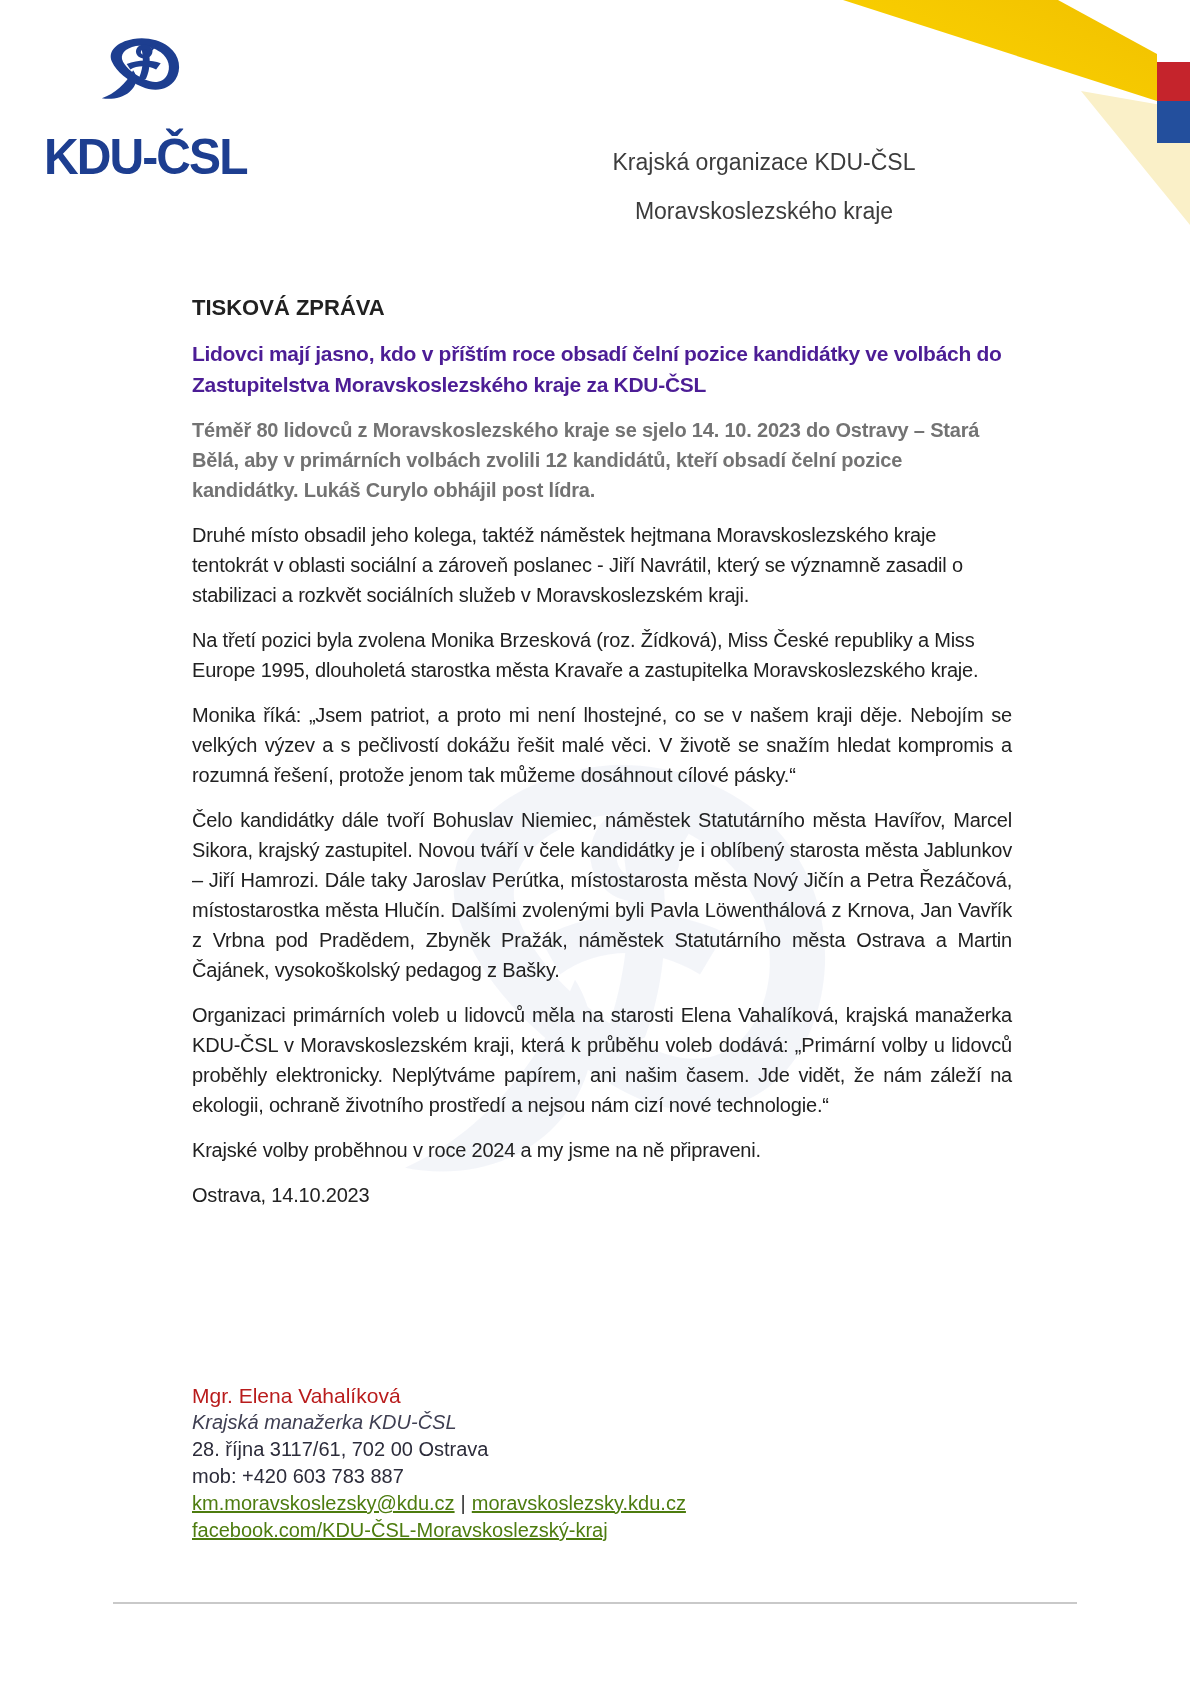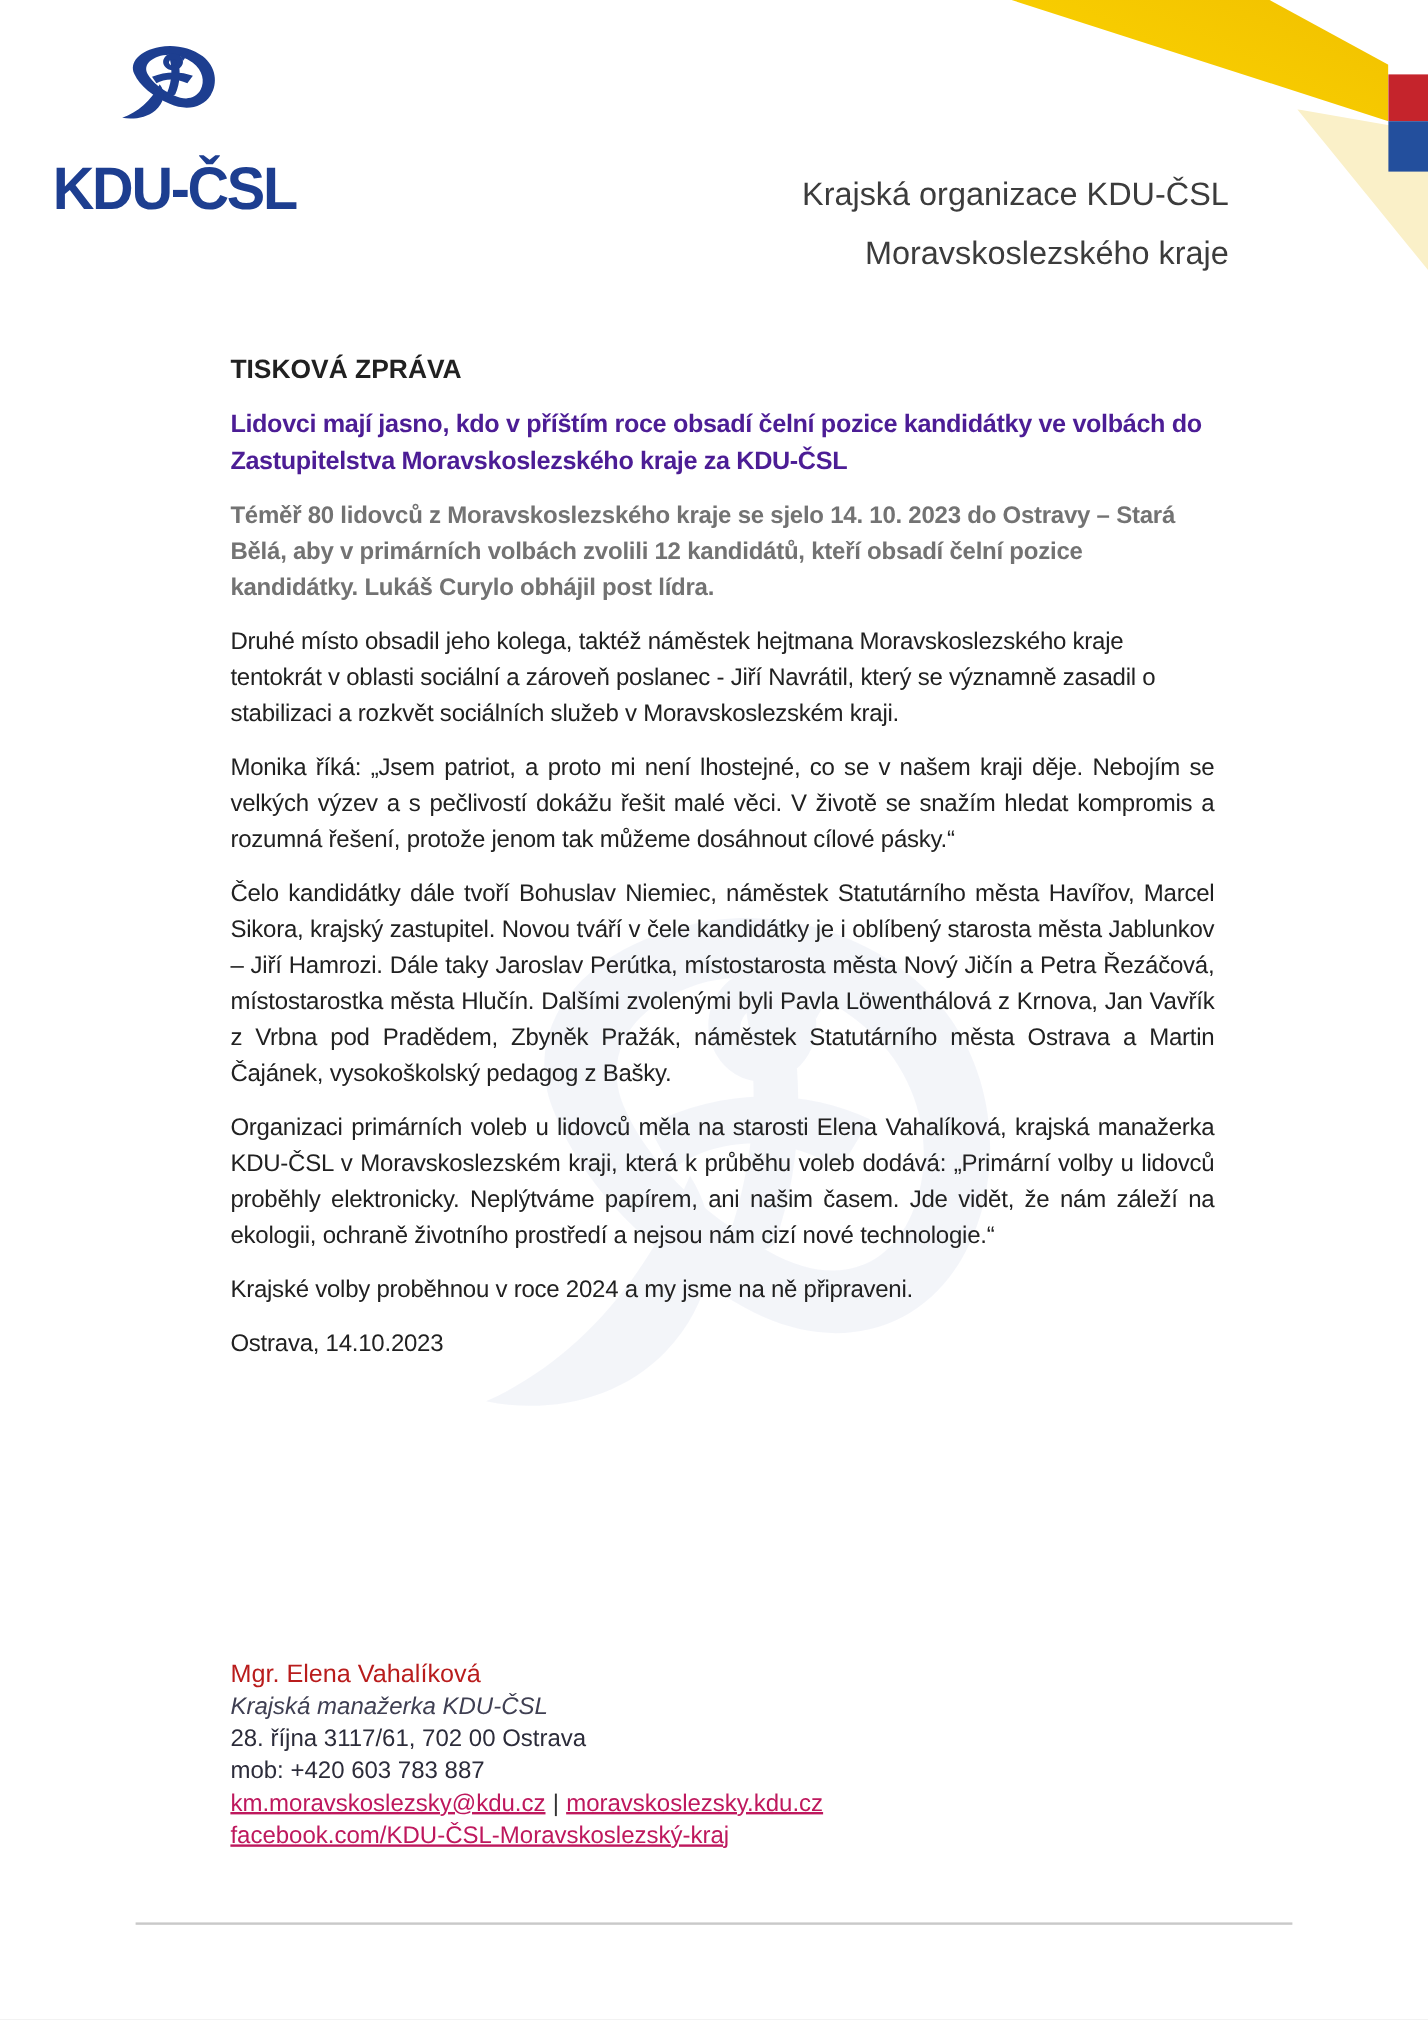--- a/index.html
+++ b/index.html
@@ -33,21 +33,21 @@
   .logo-text{
     position:absolute;left:2px;top:100px;width:226px;
     font-size:50px;font-weight:bold;color:#1d3e90;
     letter-spacing:-2px;white-space:nowrap;
     transform:scaleX(.96);transform-origin:left;
   }
 
   
   .org-header{
     position:absolute;right:166px;top:138px;width:520px;
-    text-align:right;font-size:27px;line-height:49px;color:#3c3c3c;
+    text-align:center;font-size:23px;line-height:49px;color:#3c3c3c;
   }
 
   
   .watermark{position:absolute;left:395px;top:750px;opacity:0.05;pointer-events:none;}
 
   
   .body-col{
     position:absolute;left:192px;top:281px;width:820px;
     font-size:20px;line-height:30px;letter-spacing:-0.2px;color:#212121;
   }
@@ -58,21 +58,21 @@
   .just{text-align:justify;}
   .dateline{margin-top:32px;}
 
   
   .signature{
     position:absolute;left:192px;top:1382px;width:820px;
     font-size:20px;line-height:27px;color:#2c2c3a;
   }
   .sig-name{font-weight:normal;font-size:21px;color:#b91c1c;}
   .sig-role{font-style:italic;color:#3f3f52;}
-  .signature a{color:#be185d;text-decoration:underline;cursor:pointer;}
+  .signature a{color:#4d7c0f;text-decoration:underline;cursor:pointer;}
   .sig-sep{color:#333333;padding:0 6px;}
 
   .divider{position:absolute;left:113px;top:1602px;width:964px;height:2px;background:#c9c9c9;}
 </style>
 </head>
 <body>
 
 <div class="page">
 
   <div class="decor-layer">
@@ -114,20 +114,21 @@
       <path d="M54,12 L64,7 L57,19 Z"></path>
       <path d="M29,36 C41,30 55,30 66,35 L61,43 C51,37 40,38 33,43 Z"></path>
     </g>
   </svg>
 
   <div class="body-col">
     <p class="kicker">TISKOVÁ ZPRÁVA</p>
     <p class="doc-title">Lidovci mají jasno, kdo v příštím roce obsadí čelní pozice kandidátky ve volbách do Zastupitelstva Moravskoslezského kraje za KDU-ČSL</p>
     <p class="lead">Téměř 80 lidovců z Moravskoslezského kraje se sjelo 14. 10. 2023 do Ostravy – Stará Bělá, aby v primárních volbách zvolili 12 kandidátů, kteří obsadí čelní pozice kandidátky. Lukáš Curylo obhájil post lídra.</p>
     <p>Druhé místo obsadil jeho kolega, taktéž náměstek hejtmana Moravskoslezského kraje tentokrát v oblasti sociální a zároveň poslanec - Jiří Navrátil, který se významně zasadil o stabilizaci a rozkvět sociálních služeb v Moravskoslezském kraji.</p>
+    <p>Na třetí pozici byla zvolena Monika Brzesková (roz. Žídková), Miss České republiky a Miss Europe 1995, dlouholetá starostka města Kravaře a zastupitelka Moravskoslezského kraje.</p>
     <p class="just">Monika říká: „Jsem patriot, a proto mi není lhostejné, co se v našem kraji děje. Nebojím se velkých výzev a s pečlivostí dokážu řešit malé věci. V životě se snažím hledat kompromis a rozumná řešení, protože jenom tak můžeme dosáhnout cílové pásky.“</p>
     <p class="just">Čelo kandidátky dále tvoří Bohuslav Niemiec, náměstek Statutárního města Havířov, Marcel Sikora, krajský zastupitel. Novou tváří v čele kandidátky je i oblíbený starosta města Jablunkov – Jiří Hamrozi. Dále taky Jaroslav Perútka, místostarosta města Nový Jičín a Petra Řezáčová, místostarostka města Hlučín. Dalšími zvolenými byli Pavla Löwenthálová z Krnova, Jan Vavřík z Vrbna pod Pradědem, Zbyněk Pražák, náměstek Statutárního města Ostrava a Martin Čajánek, vysokoškolský pedagog z Bašky.</p>
     <p class="just">Organizaci primárních voleb u lidovců měla na starosti Elena Vahalíková, krajská manažerka KDU-ČSL v Moravskoslezském kraji, která k průběhu voleb dodává: „Primární volby u lidovců proběhly elektronicky. Neplýtváme papírem, ani našim časem. Jde vidět, že nám záleží na ekologii, ochraně životního prostředí a nejsou nám cizí nové technologie.“</p>
     <p>Krajské volby proběhnou v roce 2024 a my jsme na ně připraveni.</p>
     <p class="dateline">Ostrava, 14.10.2023</p>
   </div>
 
   <div class="signature">
     <div class="sig-name">Mgr. Elena Vahalíková</div>
     <div class="sig-role">Krajská manažerka KDU-ČSL</div>

